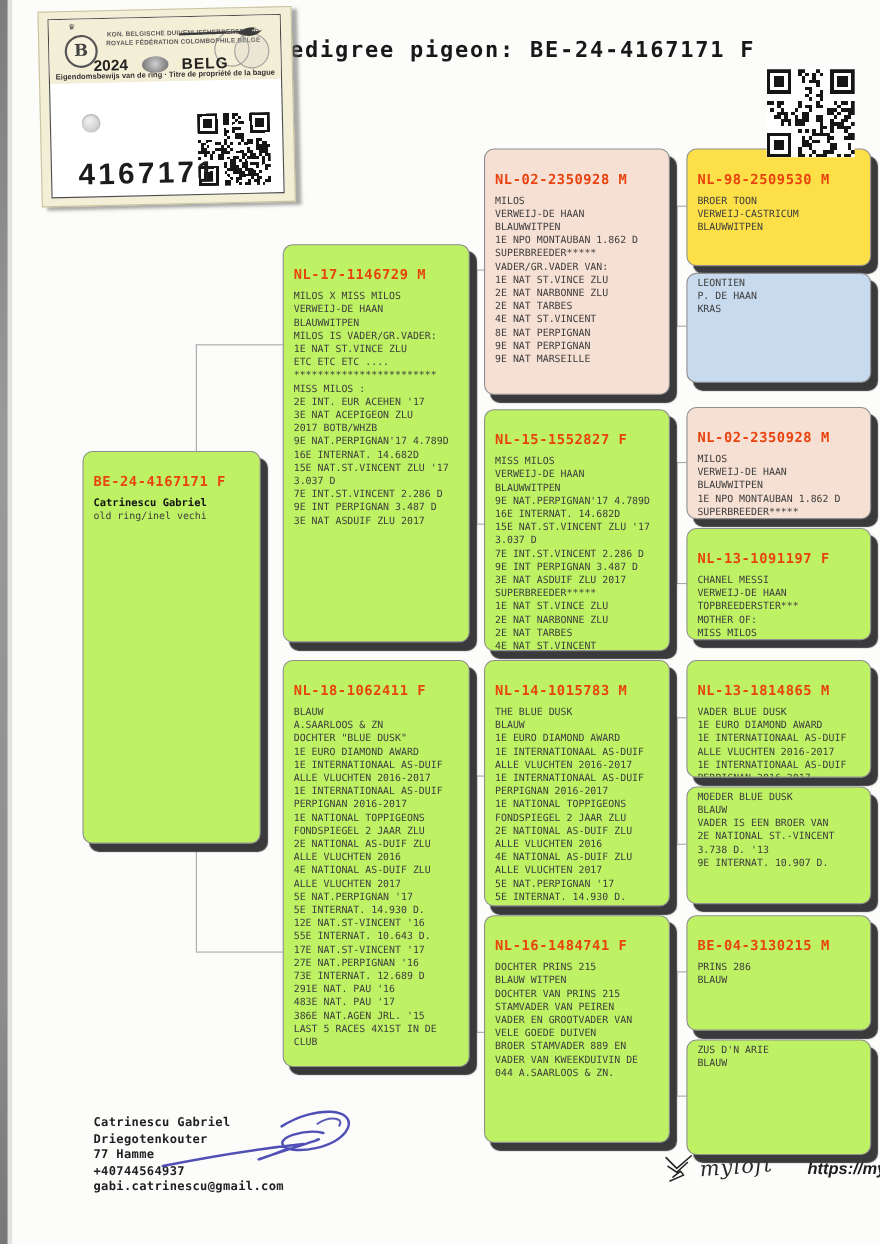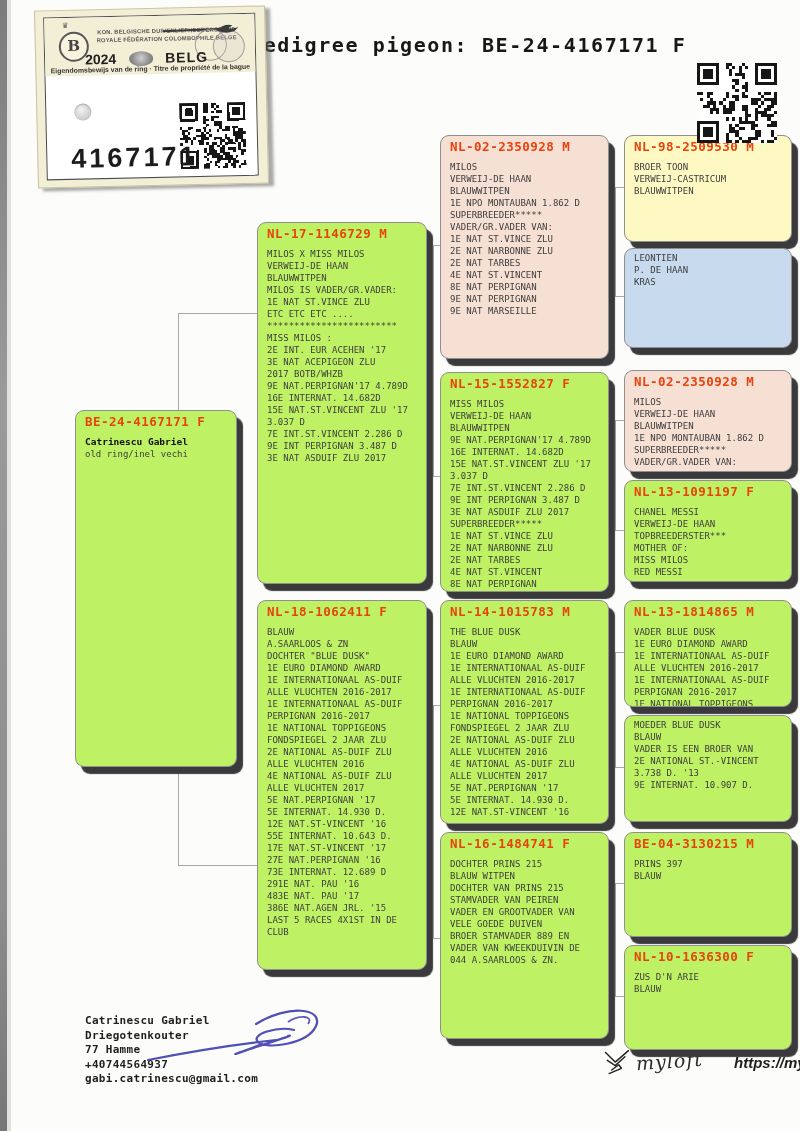--- a/index.html
+++ b/index.html
@@ -42,23 +42,23 @@
   .card-qr{left:133px;top:88px;width:66px;height:66px;}
   .page-qr{left:697px;top:63px;width:80px;height:80px;z-index:4;}
 
   .page-title{position:absolute;left:250px;top:33px;z-index:1;font:bold 20px "DejaVu Sans Mono",monospace;
               letter-spacing:1.6px;color:#181818;white-space:nowrap;}
 
   
   .pbox{position:absolute;background:#bef264;border:1px solid #8f8f8f;border-radius:9px;
         box-shadow:6px 7px 1px #3a3a3c;overflow:hidden;z-index:3;}
   .pbox.pink{background:#f6dfd3;}
-  .pbox.yellow{background:#fef9c3;}
+  .pbox.yellow{background:#fde047;}
   .pbox.blue{background:#c7daee;}
-  .pbox-title{font:bold 12.5px "DejaVu Sans Mono",monospace;color:#e8430e;padding:3px 9px 4px;
+  .pbox-title{font:bold 12.5px "DejaVu Sans Mono",monospace;color:#e8430e;padding:19px 9px 4px;
               letter-spacing:.5px;white-space:nowrap;}
   .pbox-body{padding:3px 9px;font:9px/12px "DejaVu Sans Mono",monospace;color:#3d3d3d;white-space:nowrap;}
   .pbox.subject .line:first-child{font-weight:bold;color:#111;font-size:9.5px;}
   .cline{position:absolute;background:#a8a8a8;z-index:1;}
 
   
   .contact{position:absolute;left:85px;top:1014px;font:bold 11px/14.5px "DejaVu Sans Mono",monospace;
            color:#1f1f1f;letter-spacing:.3px;z-index:2;}
   .signature{position:absolute;left:138px;top:1002px;z-index:3;}
   .brand{position:absolute;left:602px;top:1046px;width:196px;height:36px;z-index:2;}
@@ -693,26 +693,25 @@
         <div class="line">BLAUW</div>
         <div class="line">VADER IS EEN BROER VAN</div>
         <div class="line">2E NATIONAL ST.-VINCENT</div>
         <div class="line">3.738 D. '13</div>
         <div class="line">9E INTERNAT. 10.907 D.</div>
       </div>
   </div>
   <div class="pbox" style="left:624px;top:832px;width:166px;height:103px">
     <div class="pbox-title">BE-04-3130215 M</div>
     <div class="pbox-body">
-        <div class="line">PRINS 397</div>
+        <div class="line">PRINS 286</div>
         <div class="line">BLAUW</div>
       </div>
   </div>
   <div class="pbox" style="left:624px;top:945px;width:166px;height:103px">
-    <div class="pbox-title">NL-10-1636300 F</div>
     <div class="pbox-body">
         <div class="line">ZUS D'N ARIE</div>
         <div class="line">BLAUW</div>
       </div>
   </div>
 
   <div class="contact">
     <div>Catrinescu Gabriel</div>
     <div>Driegotenkouter</div>
     <div>77 Hamme</div>

